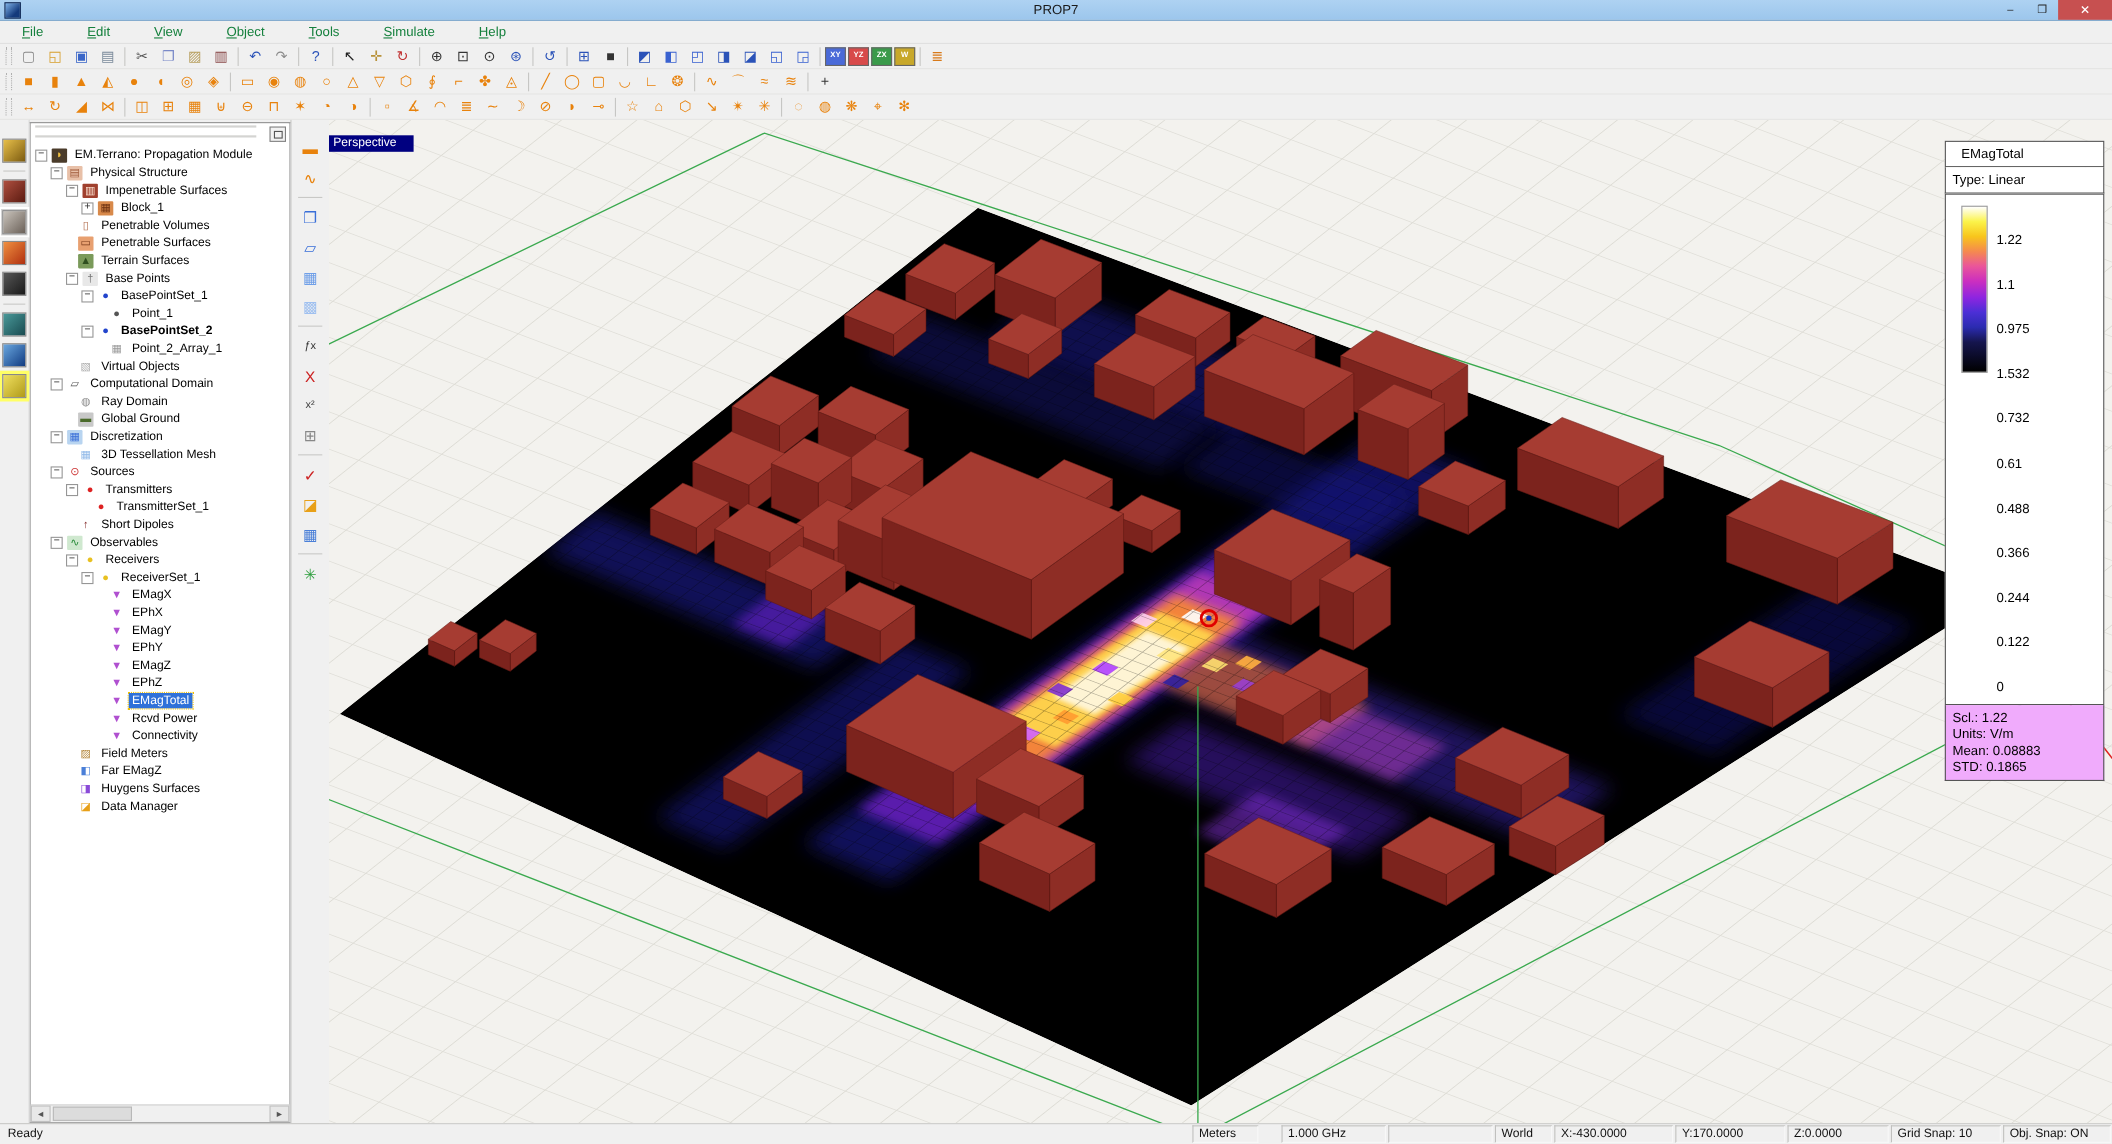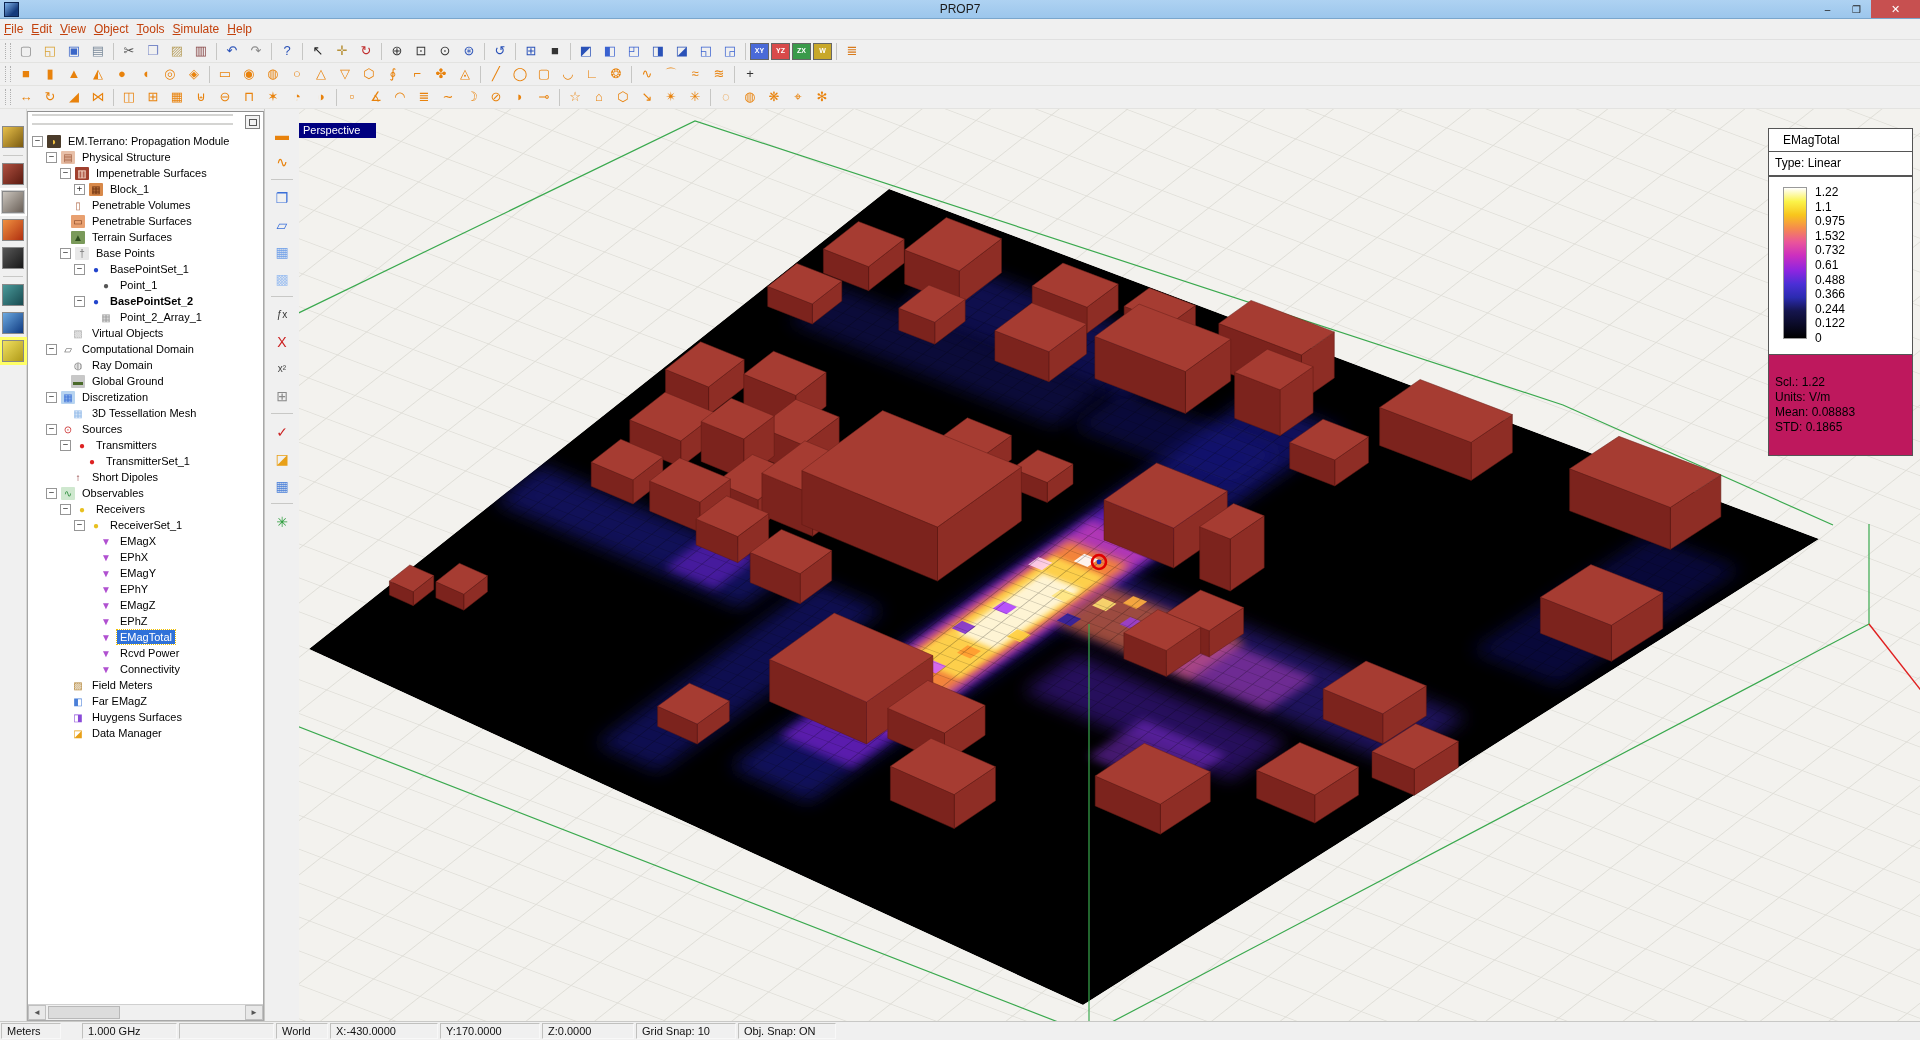--- a/index.html
+++ b/index.html
@@ -10,21 +10,21 @@
   
   .titlebar{height:18px;background:linear-gradient(#aed2f2,#9cc6ec);display:flex;align-items:center;position:relative;border-bottom:1px solid #7aa6cc;}
   .appicon{width:13px;height:13px;margin-left:4px;background:linear-gradient(135deg,#7fb2e8 0%,#143a7c 70%);border:1px solid #0c2450;}
   .wtitle{position:absolute;left:0;right:0;text-align:center;font-size:12px;color:#1a1a1a;}
   .wbtns{margin-left:auto;display:flex;height:18px;z-index:2;}
   .wbtn{width:29px;height:18px;display:flex;align-items:center;justify-content:center;font-size:10px;color:#222;}
   .wbtn.close{width:49px;background:#c75050;color:#fff;font-size:11px;}
 
   
   .menubar{height:20px;background:#f0f0f0;display:flex;align-items:center;font-size:12px;border-bottom:1px solid #e0e0e0;}
-  .mitem{padding:2px 4px;color:#c2410c;}
+  .mitem{padding:2px 20px;color:#15803d;}
   .mitem u{text-decoration:underline;}
 
   
   .tbrow{height:22px;background:#f0f0f0;display:flex;align-items:center;border-bottom:1px solid #e3e3e1;padding-left:4px;}
   .tbgrip{width:4px;height:16px;border-left:1px dotted #b0b0b0;border-right:1px dotted #b0b0b0;margin:0 3px 0 1px;}
   .tbi{width:20px;height:20px;margin:0 1px;display:flex;align-items:center;justify-content:center;font-size:13px;line-height:20px;border:1px solid transparent;}
   .tbi.badge{font-size:7px;font-weight:bold;width:17px;height:15px;color:#fff;border:1px solid #666;}
   .tbsep{width:1px;height:17px;background:#c6c6c4;margin:0 3px;}
 
   
@@ -62,22 +62,22 @@
 
   
   .legend{position:absolute;top:19px;right:7px;width:145px;z-index:6;font-size:12px;color:#000;}
   .lgbox{background:#fff;border:1px solid #555;padding:2px 6px;margin-bottom:0;}
   .lgtitle{height:18px;line-height:18px;padding-left:14px;}
   .lgtype{height:19px;line-height:19px;border-top:none;}
   .lgscale{display:flex;padding:10px 6px 8px 14px;border-top:none;background:#fff;border:1px solid #555;}
   .lgbar{width:22px;height:150px;border:1px solid #999;
     background:linear-gradient(#ffffff 0%,#fbf34a 9%,#f8c51c 18%,#f58a4e 27%,#ea559a 36%,#cc2fbf 45%,#8e25e0 55%,#4b2fd6 64%,#2b2bb0 73%,#15154e 82%,#000 100%);}
   .lgvals{display:flex;flex-direction:column;margin-left:8px;margin-top:-2px;}
-  .lgvals span{height:14.6px;line-height:14.6px;}
-  .lgstats{border:1px solid #555;border-top:none;background:#be185d;padding:20px 6px;}
+  .lgvals span{height:14.6px;line-height:14.6px;margin-top:26px;}
+  .lgstats{border:1px solid #555;border-top:none;background:#f0abfc;padding:4px 6px;}
   .lgstats div{height:15px;line-height:15px;}
 
   
   .statusbar{height:18px;background:#f0f0f0;border-top:1px solid #c8c8c6;display:flex;align-items:stretch;font-size:11px;color:#111;}
   .sbcell{border:1px solid;border-color:#c0c0be #f8f8f8 #f8f8f8 #c0c0be;margin:1px 1px;display:flex;align-items:center;padding:0 5px;box-sizing:border-box;white-space:nowrap;overflow:hidden;}
   .sbready{flex:1;border-color:transparent;}
 </style>
 </head>
 <body>
 
@@ -773,20 +773,21 @@
             <div>Scl.: 1.22</div>
             <div>Units: V/m</div>
             <div>Mean: 0.08883</div>
             <div>STD: 0.1865</div>
           </div>
       </div>
     </div>
   </div>
 
   <div class="statusbar" id="statusbar">
+    <div class="sbcell sbready">Ready</div>
   <div class="sbcell" style="width: 60px; flex: 0 0 auto;">Meters</div>
       <div class="sbcell" style="width: 95px; flex: 0 0 auto; margin-left: 20px;">1.000 GHz</div>
       <div class="sbcell" style="width: 95px; flex: 0 0 auto;"></div>
       <div class="sbcell" style="width: 52px; flex: 0 0 auto;">World</div>
       <div class="sbcell" style="width: 108px; flex: 0 0 auto;">X:-430.0000</div>
       <div class="sbcell" style="width: 100px; flex: 0 0 auto;">Y:170.0000</div>
       <div class="sbcell" style="width: 92px; flex: 0 0 auto;">Z:0.0000</div>
       <div class="sbcell" style="width: 100px; flex: 0 0 auto;">Grid Snap: 10</div>
       <div class="sbcell" style="width: 98px; flex: 0 0 auto;">Obj. Snap: ON</div>
     </div>

